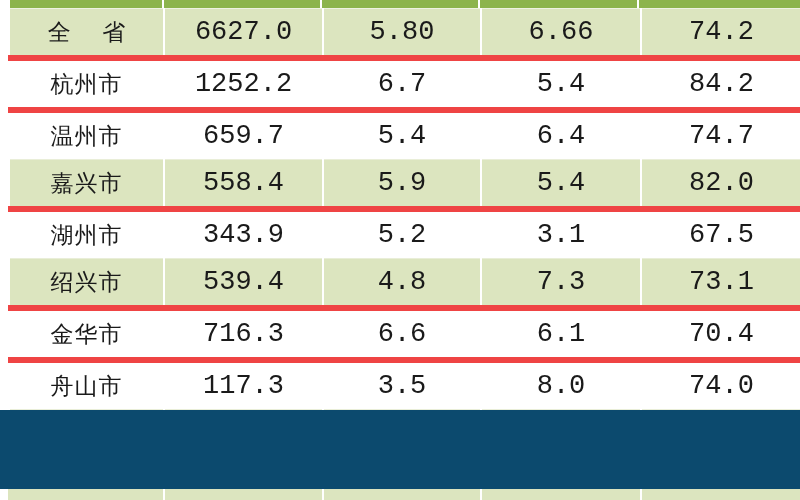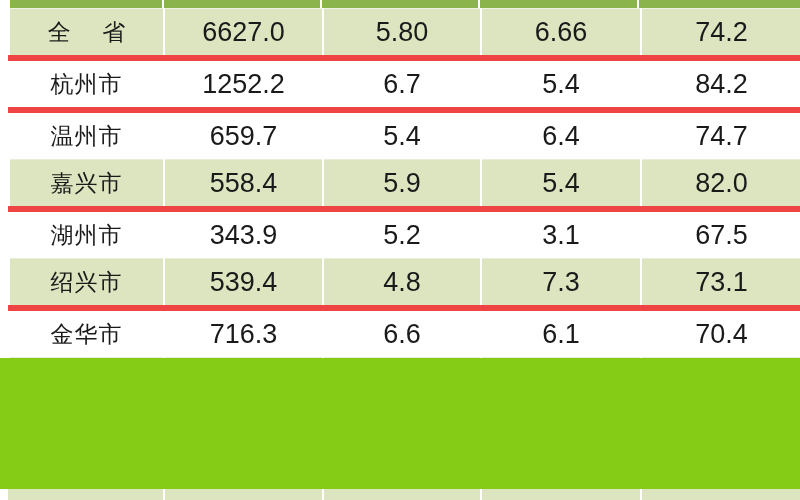--- a/index.html
+++ b/index.html
@@ -11,21 +11,21 @@
     width: 800px;
     height: 500px;
     overflow: hidden;
     font-family: "Liberation Sans", "DejaVu Sans", sans-serif;
   }
 
   #sheet {
     position: relative;
     width: 800px;
     height: 492px;
-    background: #84cc16;
+    background: #0c4a6e;
     box-sizing: border-box;
   }
 
   
   .header-strip {
     position: absolute;
     top: 0;
     left: 0;
     width: 800px;
     height: 8px;
@@ -88,21 +88,21 @@
     letter-spacing: 1px;
     font-weight: 400;
   }
   td.c-name.wide-space {
     letter-spacing: 12px;
     padding-left: 12px;
   }
   td.c-num {
     font-size: 27px;
     font-weight: 400;
-    font-family: Liberation Sans, sans-serif;
+    font-family: Liberation Mono, monospace;
   }
 
   
   .bottom-strip {
     position: absolute;
     left: 0;
     top: 489px;
     width: 800px;
     height: 11px;
     display: flex;
@@ -203,20 +203,28 @@
       <tr class="row-white">
         <td class="gutter"></td>
         <td class="c-name">金华市</td>
         <td class="c-num">716.3</td>
         <td class="c-num">6.6</td>
         <td class="c-num">6.1</td>
         <td class="c-num">70.4</td>
       </tr>
 
 
+      <tr class="row-white">
+        <td class="gutter"></td>
+        <td class="c-name">舟山市</td>
+        <td class="c-num">117.3</td>
+        <td class="c-num">3.5</td>
+        <td class="c-num">8.0</td>
+        <td class="c-num">74.0</td>
+      </tr>
 
     </tbody>
   </table>
 
   <div class="bottom-strip">
     <div class="bs-gutter"></div>
     <div class="bs-cell" style="width:155px;border-left:0;"></div>
     <div class="bs-cell" style="width:159px;"></div>
     <div class="bs-cell" style="width:158px;"></div>
     <div class="bs-cell" style="width:160px;"></div>

